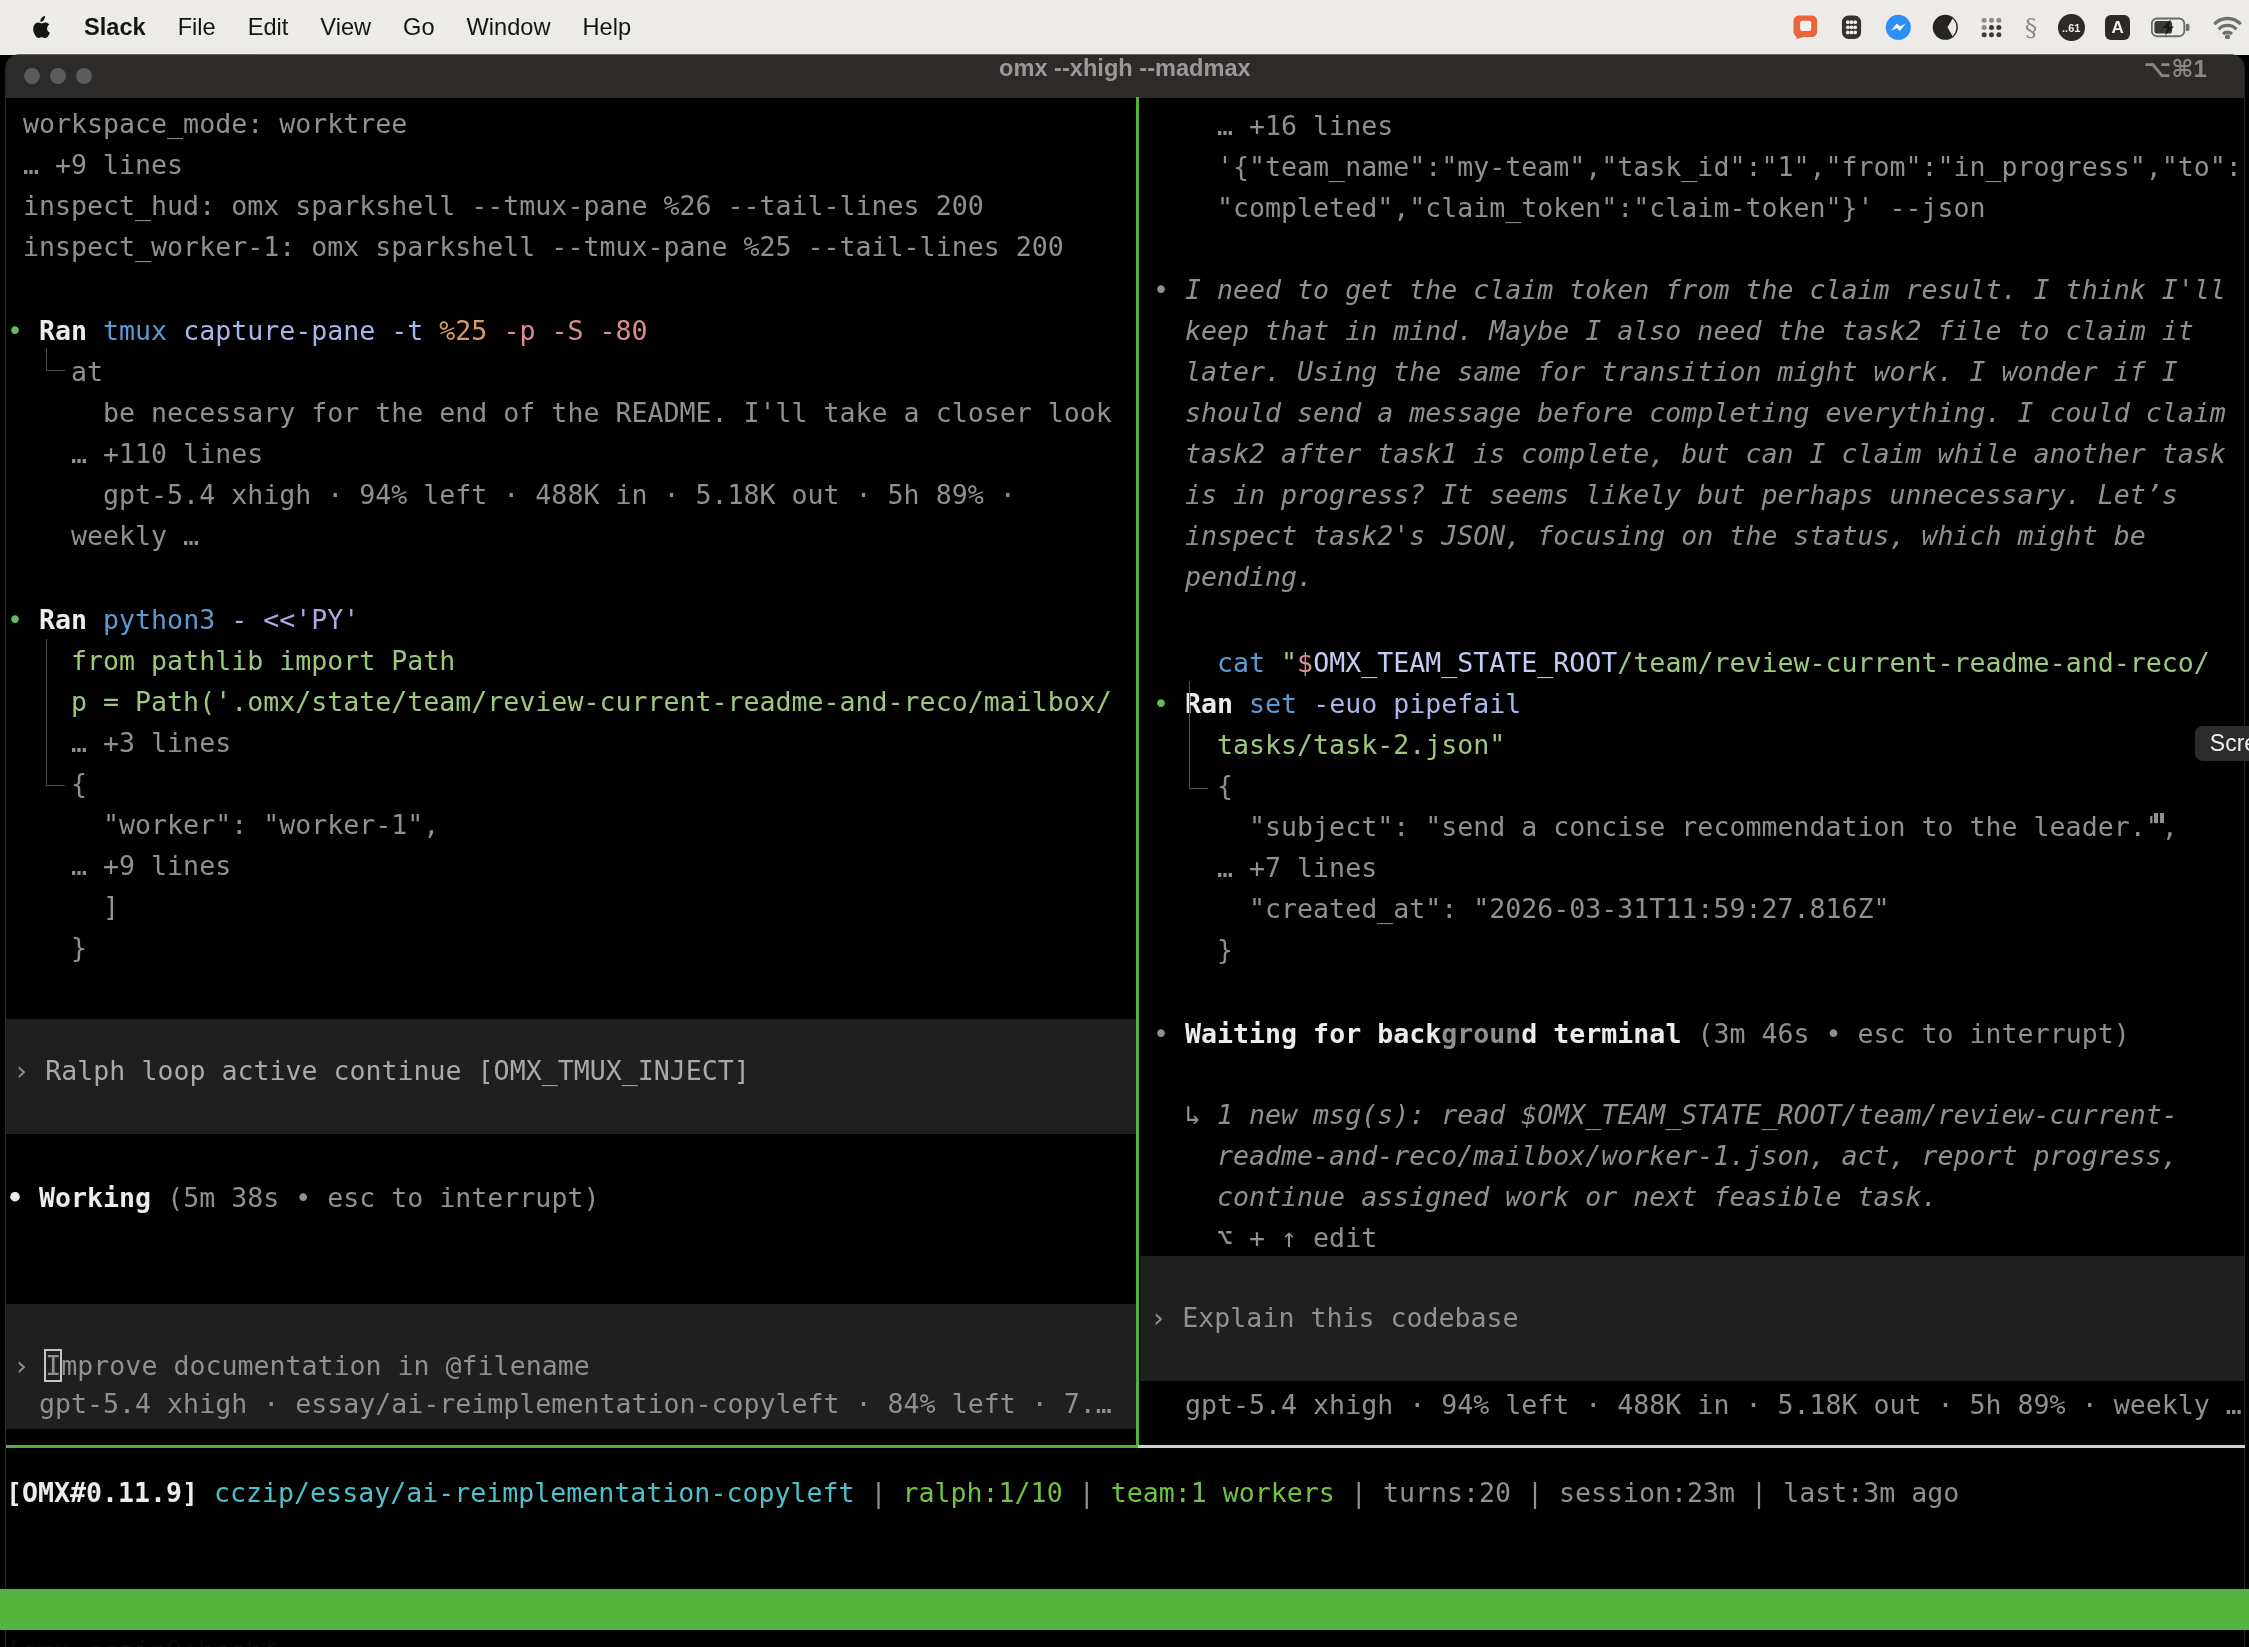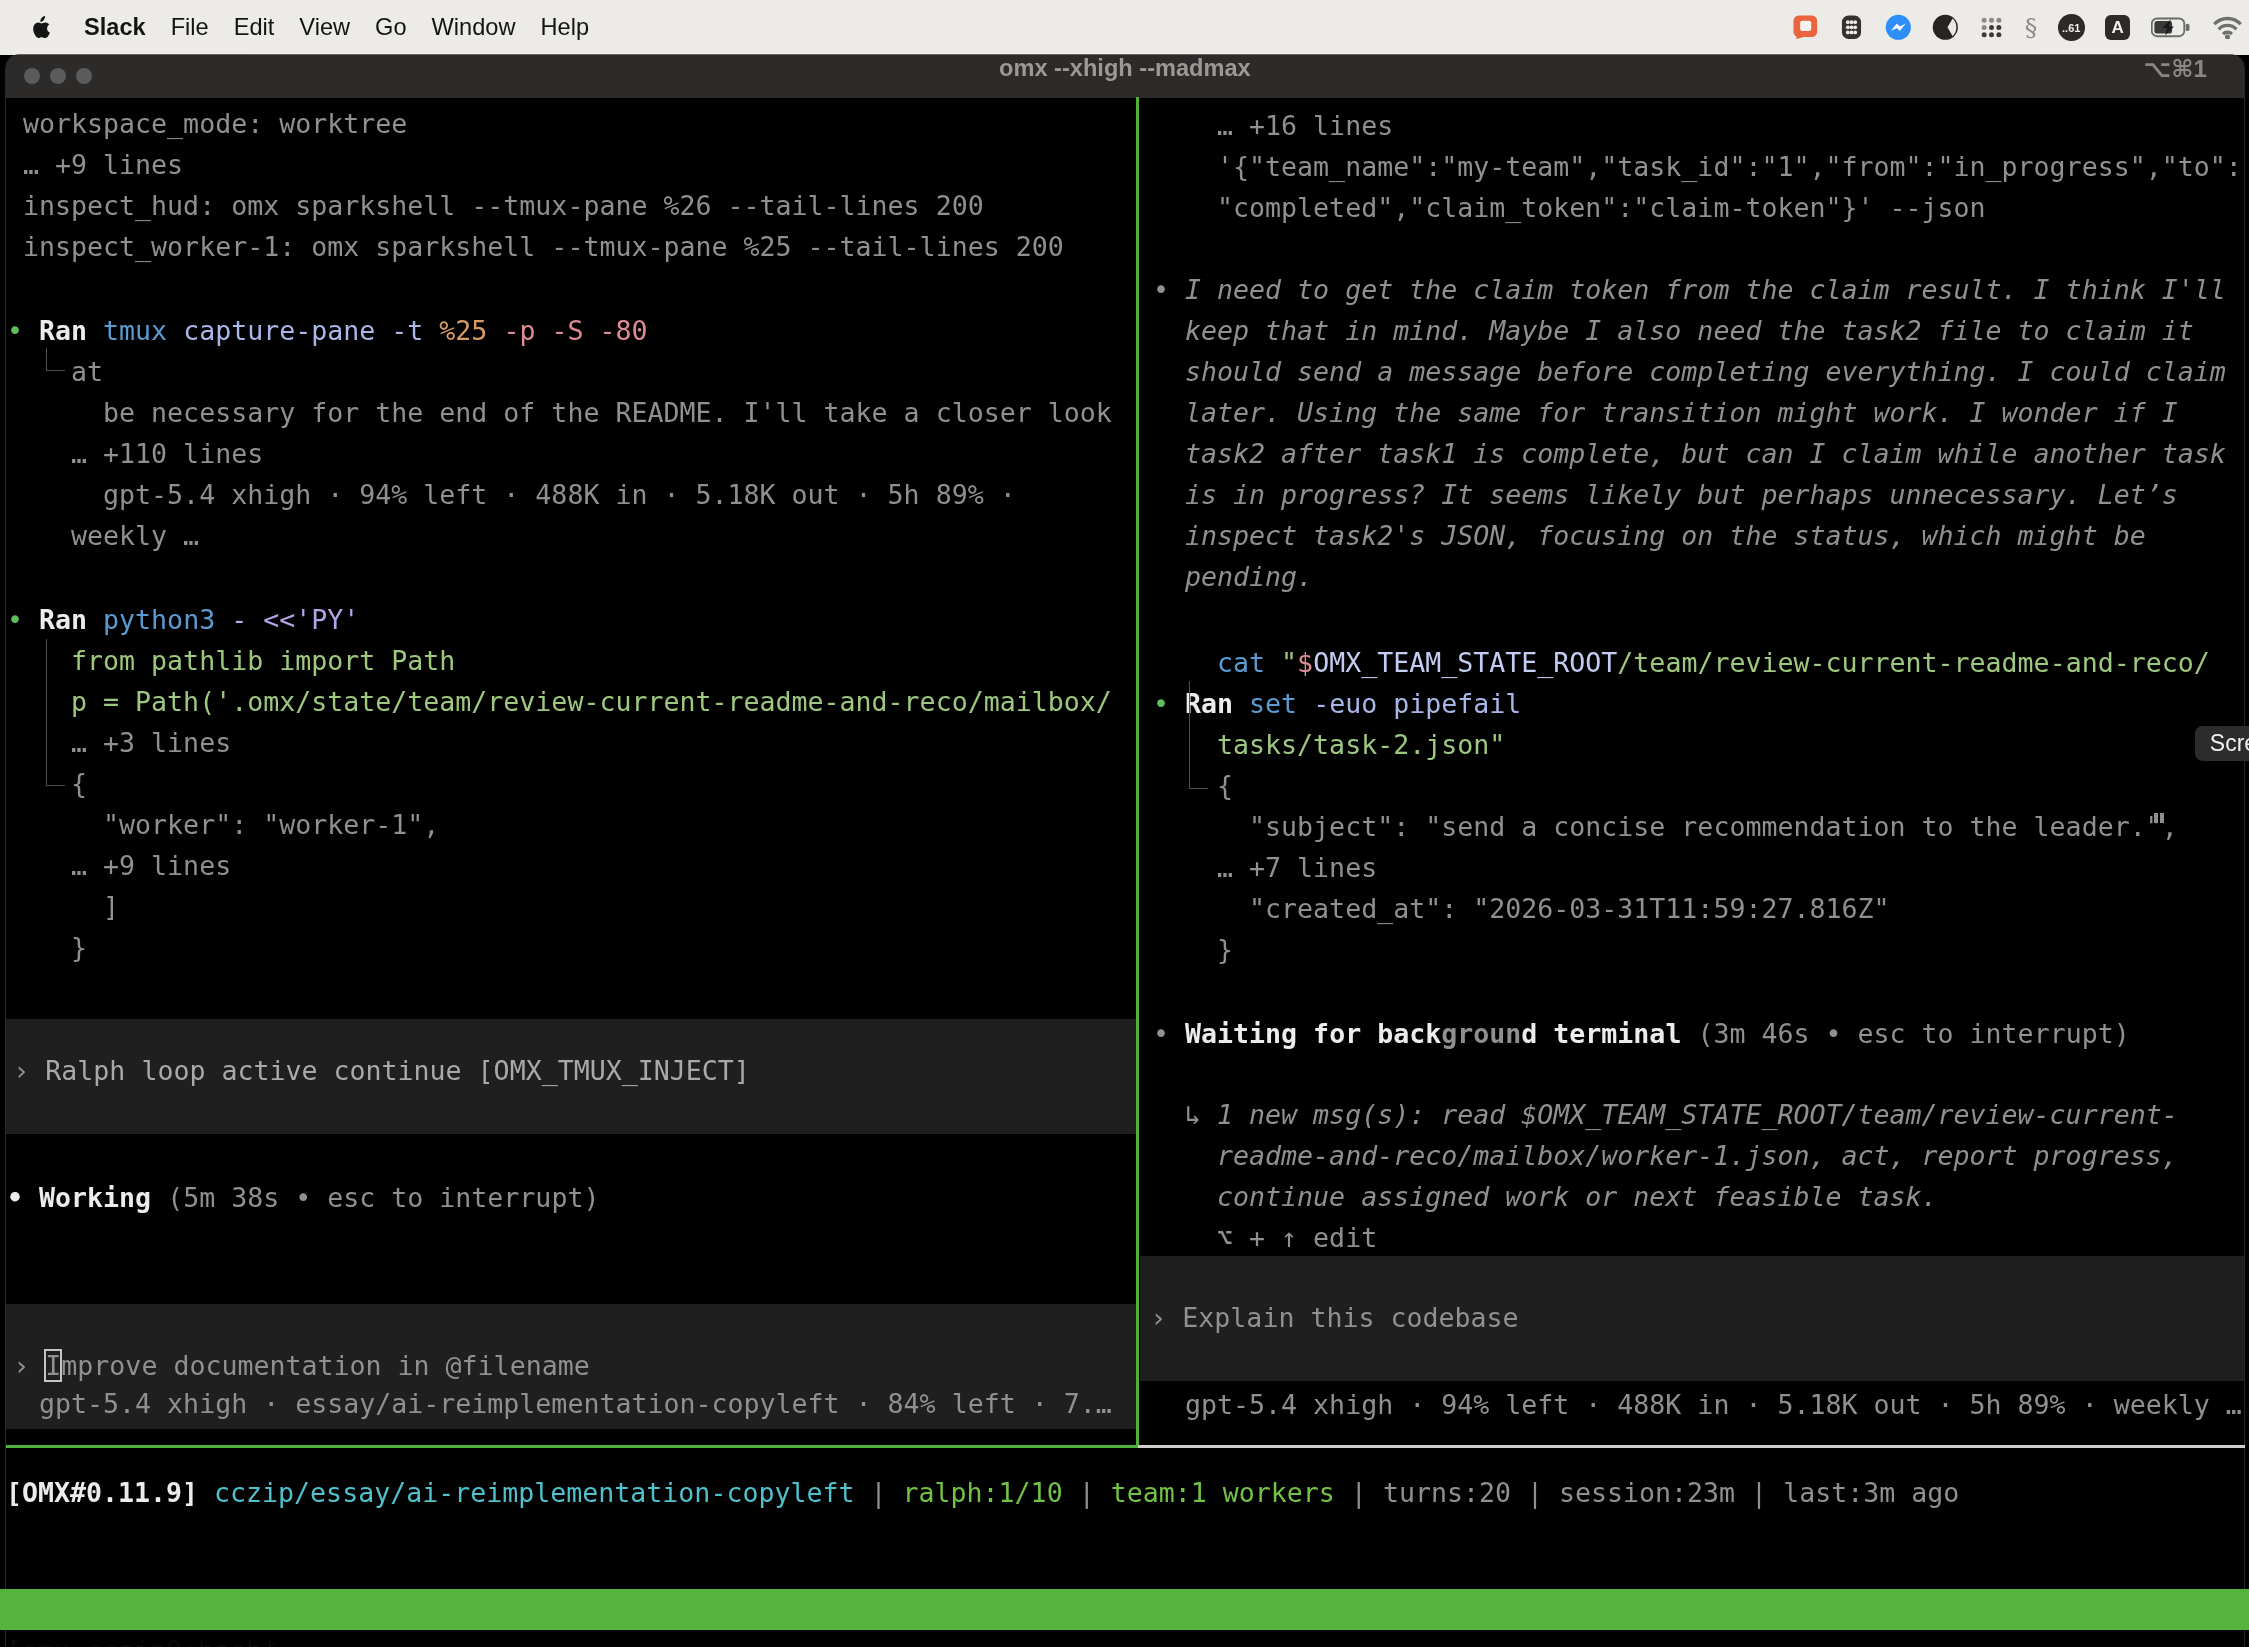--- a/index.html
+++ b/index.html
@@ -4,21 +4,21 @@
 <style>
   html,body{margin:0;padding:0;background:#000;}
   #screen{position:relative;width:2250px;height:1648px;background:var(--terminal_bg);overflow:hidden;
           font-family:"DejaVu Sans Mono","DejaVu Sans",monospace;}
 
   
   #menubar{position:absolute;top:0;left:0;width:2250px;height:55px;background:var(--menubar_bg);
            display:flex;align-items:center;font-family:"Liberation Sans","DejaVu Sans",sans-serif;
            font-size:23.6px;color:#141414;}
   #apple-logo{margin-left:31px;display:flex;align-items:center;}
-  .menu-items{display:flex;gap:25px;margin-left:34px;align-items:center;}
+  .menu-items{display:flex;gap:32px;margin-left:34px;align-items:center;}
   .menu-item{white-space:nowrap;}
   .app-name{font-weight:bold;}
   #menu-status{margin-left:auto;display:flex;gap:20.7px;align-items:center;margin-right:7.4px;}
   .mb-icon{display:flex;align-items:center;justify-content:center;}
   .badge-circle{width:26.6px;height:26.6px;border-radius:50%;background:#2c2b28;color:#f2efe9;
                 font-size:11px;font-weight:bold;display:flex;align-items:center;justify-content:center;
                 font-family:"Liberation Sans",sans-serif;}
   .input-a{width:25px;height:25px;border-radius:5.9px;background:#2c2b28;color:#f2efe9;font-size:17px;
            font-weight:bold;display:flex;align-items:center;justify-content:center;
            font-family:"Liberation Sans",sans-serif;}
@@ -221,22 +221,22 @@
     </div>
 
   <div class="blk blk-r" style="top:105px">
       <div class="ln"><span class="g">    … +16 lines</span></div>
       <div class="ln"><span class="g">    '{"team_name":"my-team","task_id":"1","from":"in_progress","to":</span></div>
       <div class="ln"><span class="g">    "completed","claim_token":"claim-token"}' --json</span></div>
     </div>
   <div class="blk blk-r" style="top:269px">
       <div class="ln"><span class="g">• </span><span class="gi">I need to get the claim token from the claim result. I think I'll</span></div>
       <div class="ln"><span class="gi">  keep that in mind. Maybe I also need the task2 file to claim it</span></div>
+      <div class="ln"><span class="gi">  later. Using the same for transition might work. I wonder if I</span></div>
       <div class="ln"><span class="gi">  should send a message before completing everything. I could claim</span></div>
-      <div class="ln"><span class="gi">  later. Using the same for transition might work. I wonder if I</span></div>
       <div class="ln"><span class="gi">  task2 after task1 is complete, but can I claim while another task</span></div>
       <div class="ln"><span class="gi">  is in progress? It seems likely but perhaps unnecessary. Let’s</span></div>
       <div class="ln"><span class="gi">  inspect task2's JSON, focusing on the status, which might be</span></div>
       <div class="ln"><span class="gi">  pending.</span></div>
     </div>
   <div class="blk blk-r" style="top:642px">
       <div class="ln"><span class="g">    </span><span class="blue">cat </span><span class="green">"</span><span class="pink">$</span><span class="lav2">OMX_TEAM_STATE_ROOT</span><span class="green">/team/review-current-readme-and-reco/</span></div>
       <div class="ln"><span class="bg">• </span><span class="wb">Ran </span><span class="blue">set </span><span class="lav">-euo pipefail</span></div>
       <div class="ln"><span class="green">    tasks/task-2.json"</span></div>
       <div class="ln"><span class="g">    {</span></div>

